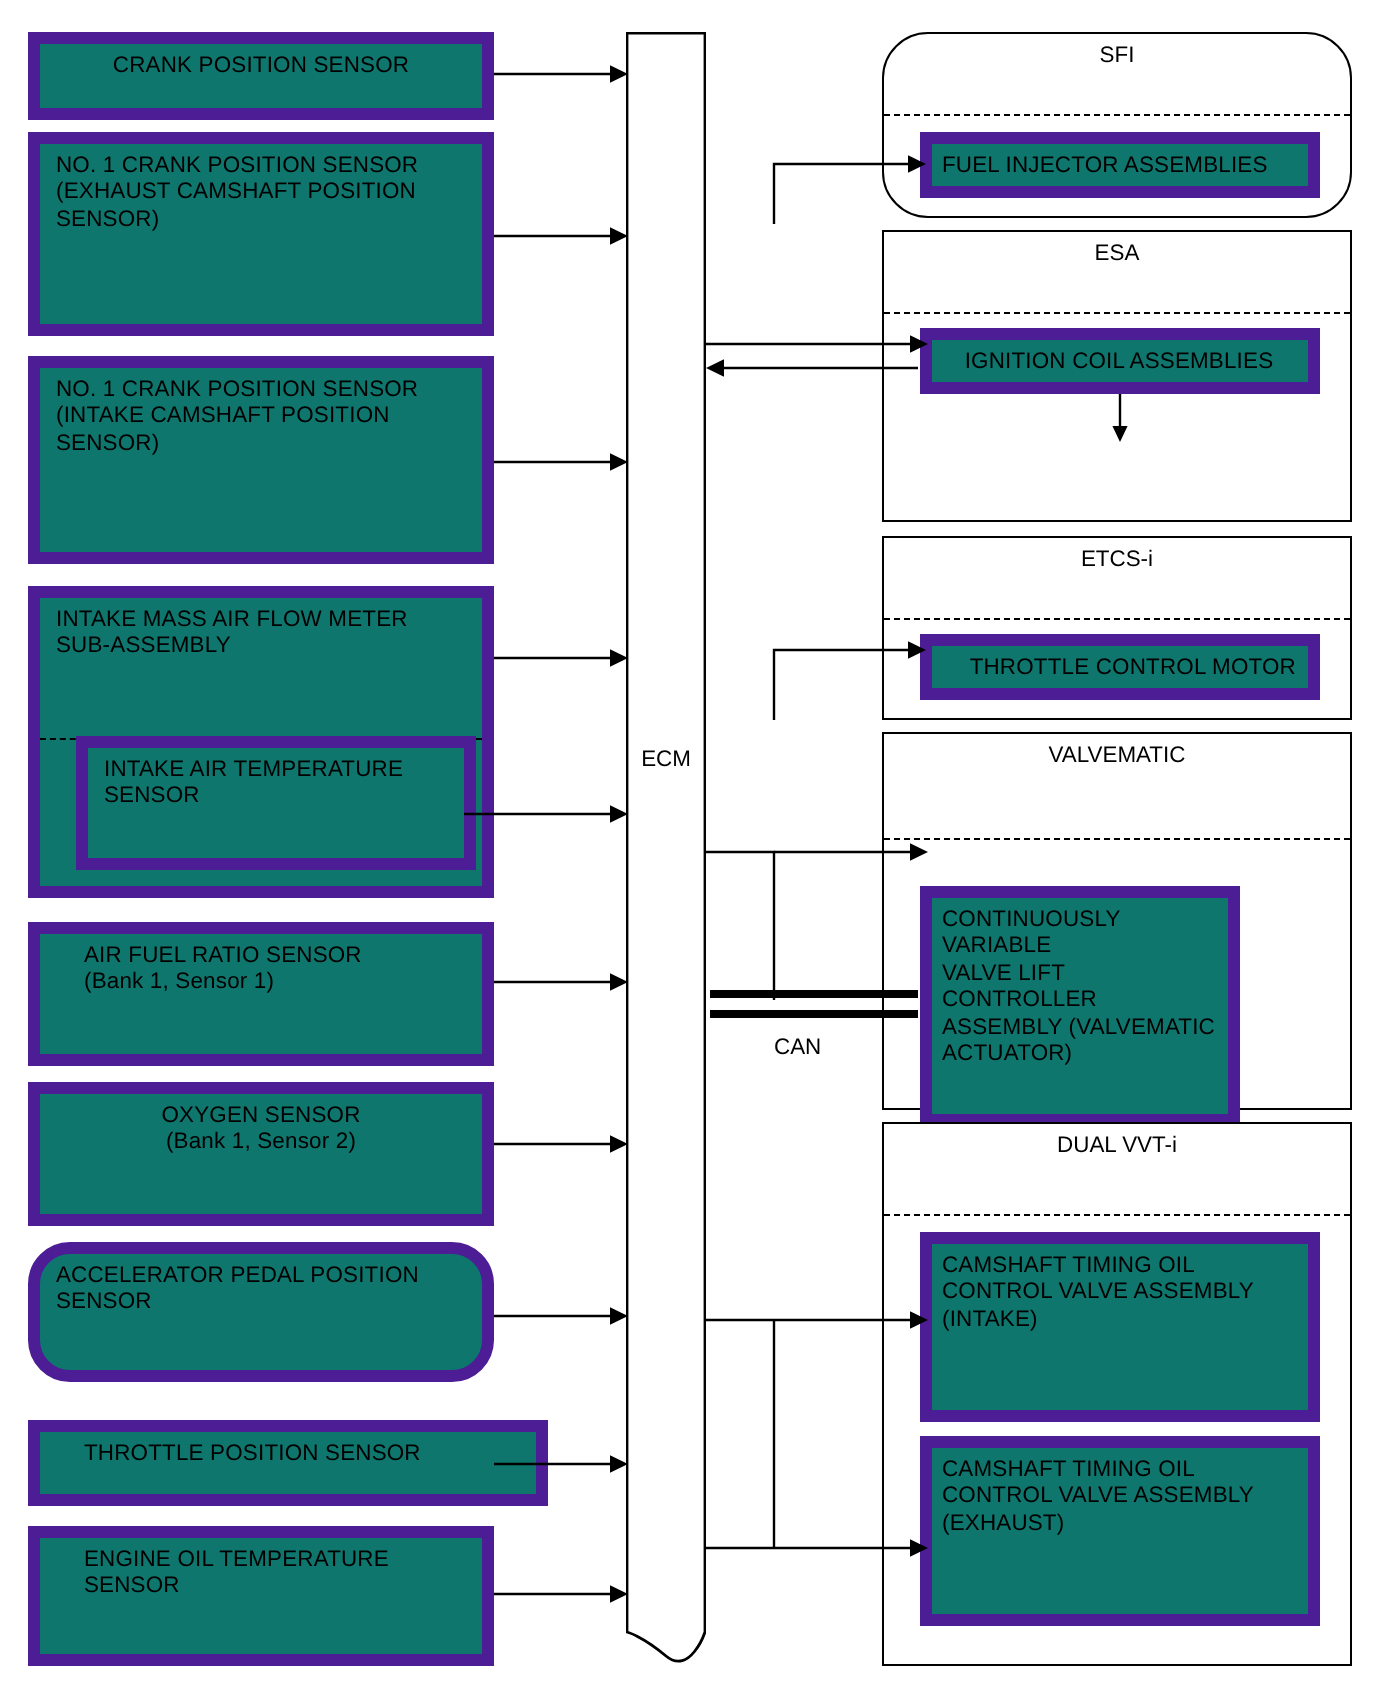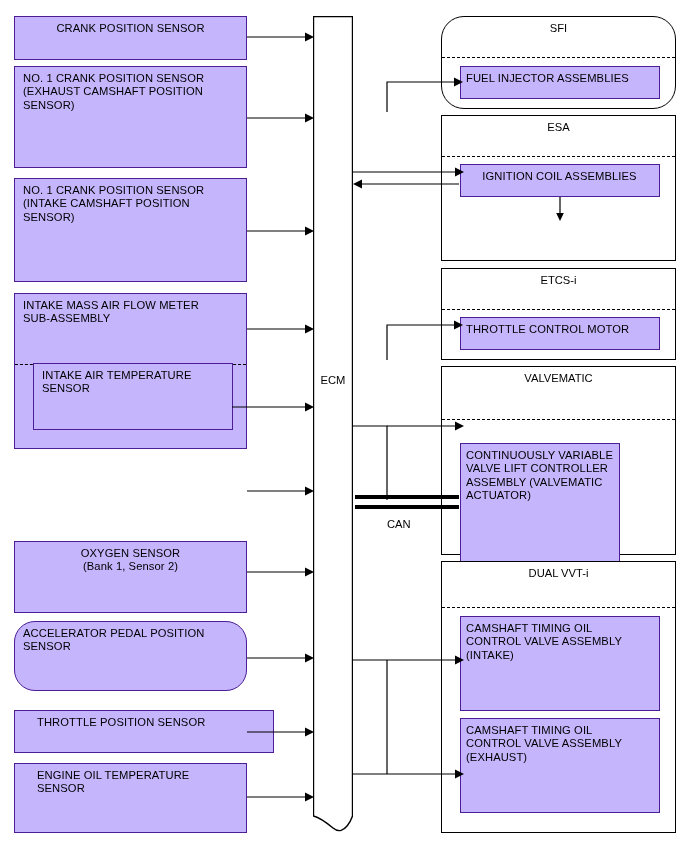--- a/index.html
+++ b/index.html
@@ -12,22 +12,22 @@
     position:relative;
     width:690px;
     height:854px;
     overflow:hidden;
     background:#ffffff;
   }
   
   .box{
     position:absolute;
     box-sizing:border-box;
-    border:1px solid #4c1d95;
-    background:#c4b5fd;
+    border:6px solid #4c1d95;
+    background:#0f766e;
     padding-left:20px;
   }
   .box .txt{
     position:absolute;
     left:8px;
     right:6px;
     top:5px;
     font-size:11.2px;
     line-height:13.4px;
     letter-spacing:0.1px;
@@ -118,20 +118,24 @@
   <div class="box" style="left:14px;top:293px;width:233px;height:156px;">
     <div class="txt">INTAKE MASS AIR FLOW METER
 SUB-ASSEMBLY</div>
     <div style="position:absolute;left:0;right:0;top:70px;border-top:1px dashed #000;height:0;"></div>
     <div class="box" style="left:18px;top:69px;width:200px;height:67px;">
       <div class="txt">INTAKE AIR TEMPERATURE
 SENSOR</div>
     </div>
   </div>
 
+  <div class="box" style="left:14px;top:461px;width:233px;height:72px;">
+    <div class="txt indent">AIR FUEL RATIO SENSOR
+(Bank 1, Sensor 1)</div>
+  </div>
 
   <div class="box" style="left:14px;top:541px;width:233px;height:72px;">
     <div class="txt" style="left:0;right:0;text-align:center;padding:0 6px;">OXYGEN SENSOR
 (Bank 1, Sensor 2)</div>
   </div>
 
   <div class="box" style="left:14px;top:621px;width:233px;height:70px;border-radius:21px;">
     <div class="txt">ACCELERATOR PEDAL POSITION
 SENSOR</div>
   </div>
@@ -171,21 +175,21 @@
       <svg width="16" height="24" viewBox="0 0 16 24">
         <line x1="8" y1="0" x2="8" y2="17" stroke="#000" stroke-width="1.2"></line>
         <polygon points="8,24 4.2,16 11.8,16" fill="#000"></polygon>
       </svg>
     </div>
   </div>
 
   <div class="group" style="left:441px;top:268px;width:235px;height:92px;">
     <div class="grp-title">ETCS-i</div>
     <div class="dashed" style="top:40px;"></div>
-    <div class="box" style="left:18px;top:48px;width:200px;height:33px;">
+    <div class="box" style="left:18px;top:48px;width:200px;height:33px;text-align:right;">
       <div class="txt" style="left:5px;">THROTTLE CONTROL MOTOR</div>
     </div>
   </div>
 
   <div class="group" style="left:441px;top:366px;width:235px;height:189px;">
     <div class="grp-title">VALVEMATIC</div>
     <div class="dashed" style="top:52px;"></div>
     <div class="box" style="left:18px;top:60px;width:160px;height:120px;margin-top:16px;">
       <div class="txt" style="left:5px;">CONTINUOUSLY VARIABLE
 VALVE LIFT CONTROLLER

